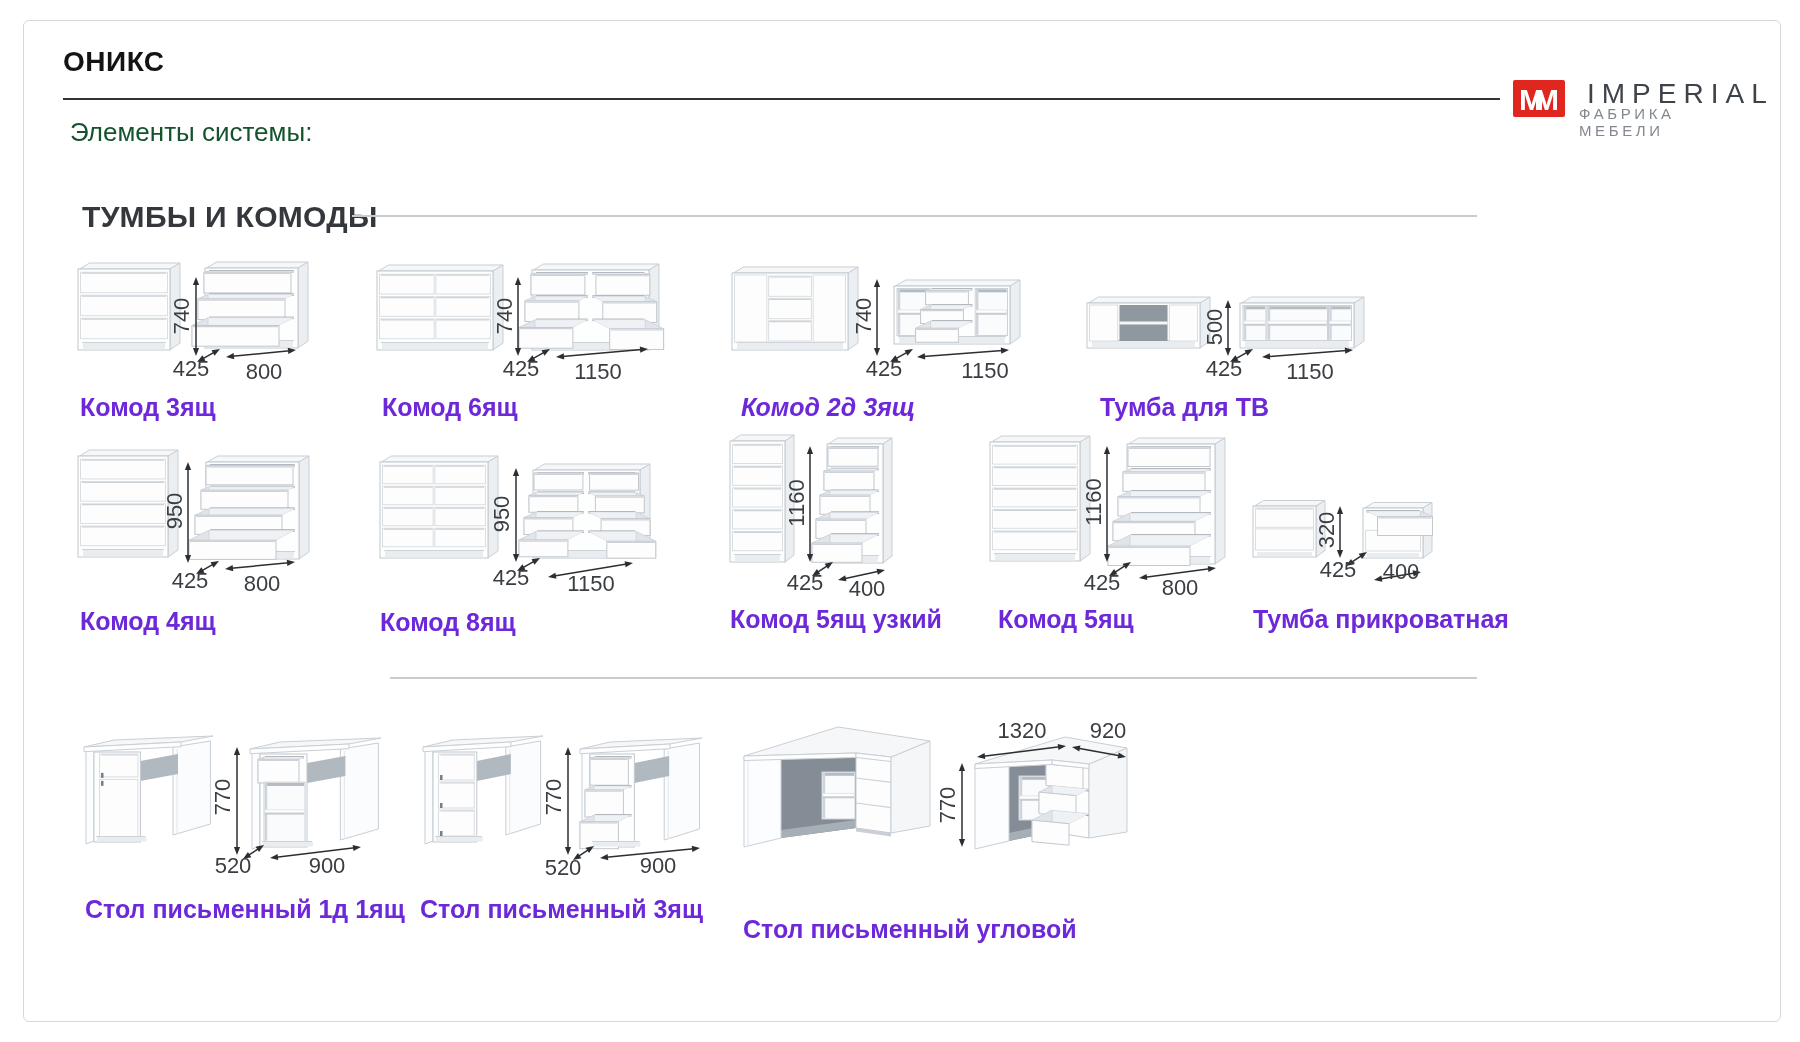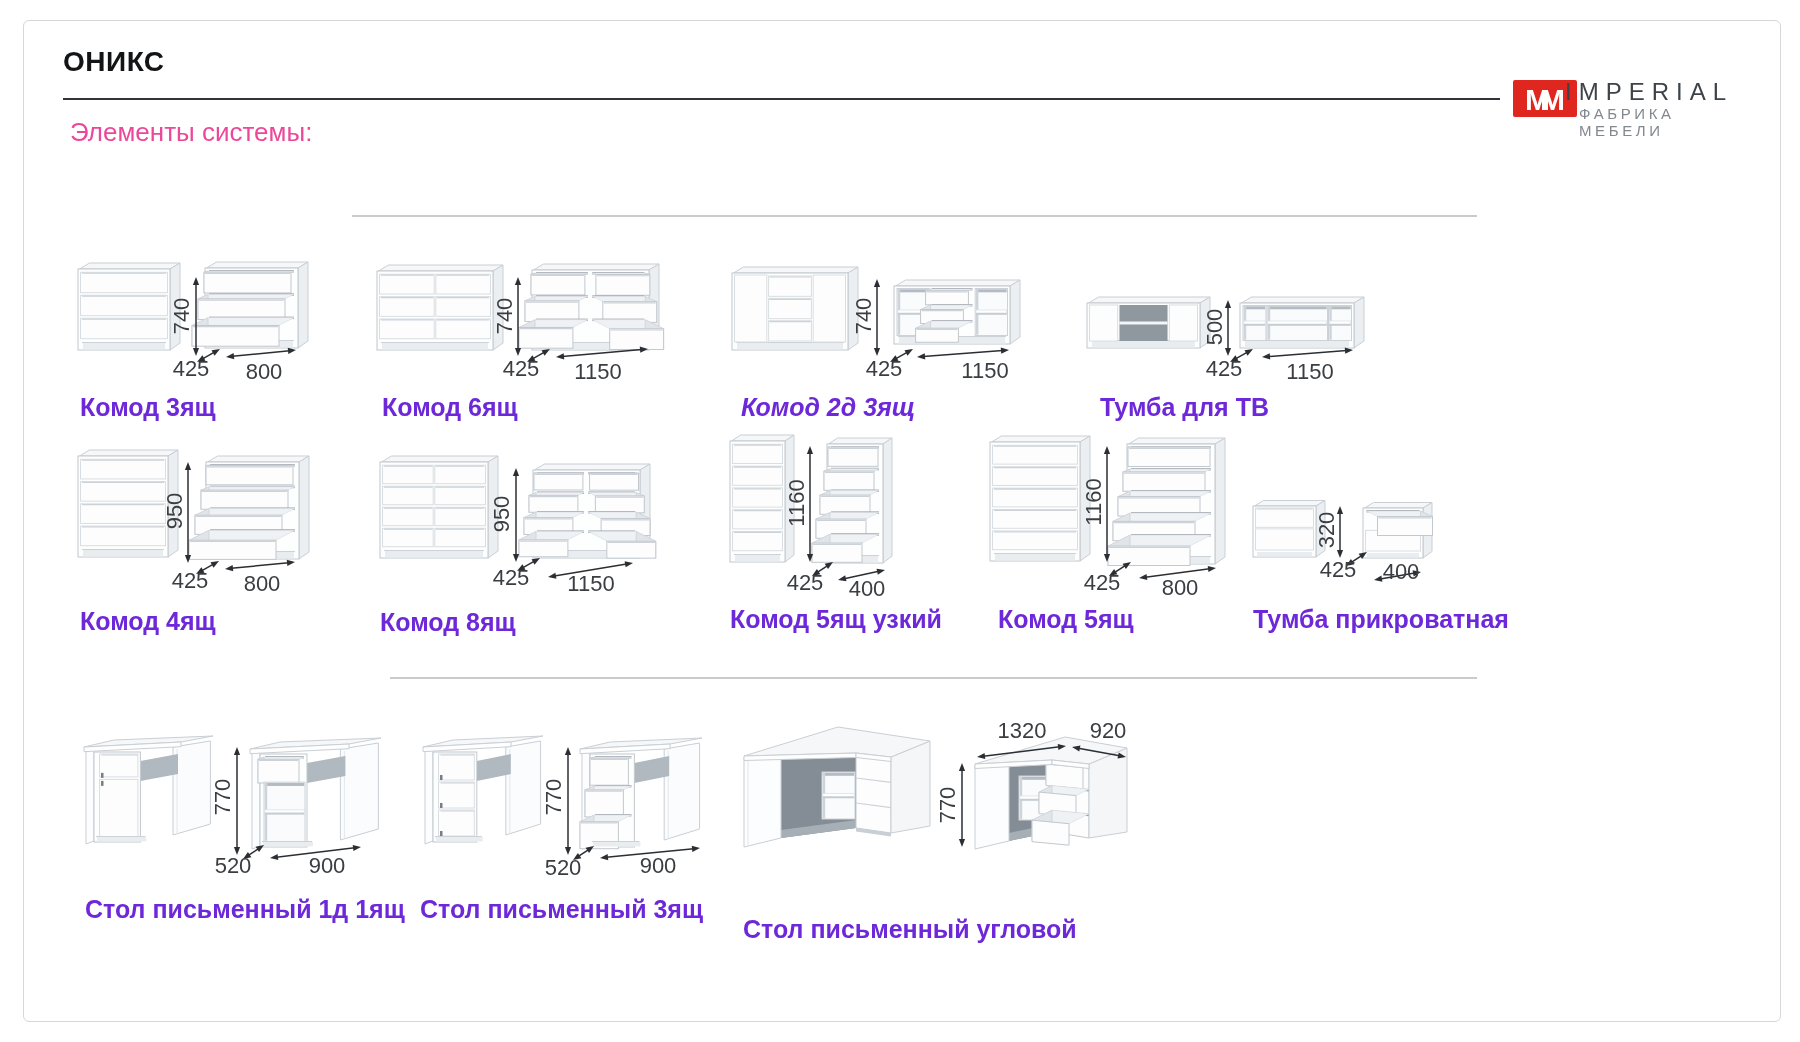--- a/index.html
+++ b/index.html
@@ -4,42 +4,43 @@
 <style>
   html,body{margin:0;padding:0;background:#fff;}
   #page{position:relative;width:1800px;height:1042px;background:#fff;overflow:hidden;
         font-family:"Liberation Sans",sans-serif;}
   #frame{position:absolute;left:23px;top:20px;width:1756px;height:1000px;
          border:1.5px solid #d5d7d9;border-radius:6px;}
   #art{position:absolute;left:0;top:0;}
   .hdr-title{position:absolute;left:63px;top:46px;font-size:28px;font-weight:800;
              color:#121416;letter-spacing:.5px;}
   .hdr-rule{position:absolute;left:63px;top:98px;width:1437px;height:2px;background:#303337;}
-  .hdr-sub{position:absolute;left:70px;top:117px;font-size:26px;color:#ec4899;}
+  .hdr-sub{position:absolute;left:70px;top:117px;font-size:26px;color:#14532d;}
   .sec-title{position:absolute;font-size:30px;font-weight:bold;color:#34383d;letter-spacing:.3px;}
   .sec-line{position:absolute;height:1.5px;background:#c9cbce;}
   .logo{position:absolute;left:1513px;top:78px;}
-  .logo-mark{position:absolute;left:0;top:2px;width:64px;height:37px;background:#e0271f;border-radius:2px;
+  .logo-mark{position:absolute;left:0;top:2px;width:52px;height:37px;background:#e0271f;border-radius:2px;
              color:#fff;display:flex;align-items:flex-end;justify-content:center;overflow:hidden;}
   .logo-mark span{font-size:30px;font-weight:bold;letter-spacing:-10px;line-height:34px;transform:translateX(-5px);}
-  .logo-brand{position:absolute;left:52px;top:0;font-size:24px;letter-spacing:7px;color:#3e434a;}
+  .logo-brand{position:absolute;left:74px;top:0;font-size:28px;letter-spacing:7px;color:#3e434a;}
   .logo-tag{position:absolute;left:66px;top:27px;font-size:15px;letter-spacing:3.6px;color:#82888f;}
   .item-name{position:absolute;font-size:25px;font-weight:bold;color:#6d28d9;white-space:nowrap;}
   .dim{position:absolute;font-size:22px;color:#3a3e42;white-space:nowrap;transform:translate(-50%,-50%);}
   .dim.v{transform:translate(-50%,-50%) rotate(-90deg);}
 </style>
 </head>
 <body>
 
 <div id="page">
   <div id="frame"></div>
   <div class="hdr-title">ОНИКС</div>
   <div class="hdr-rule"></div>
   <div class="hdr-sub">Элементы системы:</div>
 
+  <div class="sec-title" style="left:82px;top:200px;">ТУМБЫ И КОМОДЫ</div>
   <div class="sec-line" style="left:352px;top:215px;width:1125px;"></div>
   <div class="sec-line" style="left:390px;top:677px;width:1087px;"></div>
 
   <div class="logo">
     <div class="logo-mark">
         <span>MM</span>
       </div>
     <div class="logo-brand">IMPERIAL</div>
     <div class="logo-tag">ФАБРИКА МЕБЕЛИ</div>
   </div>

